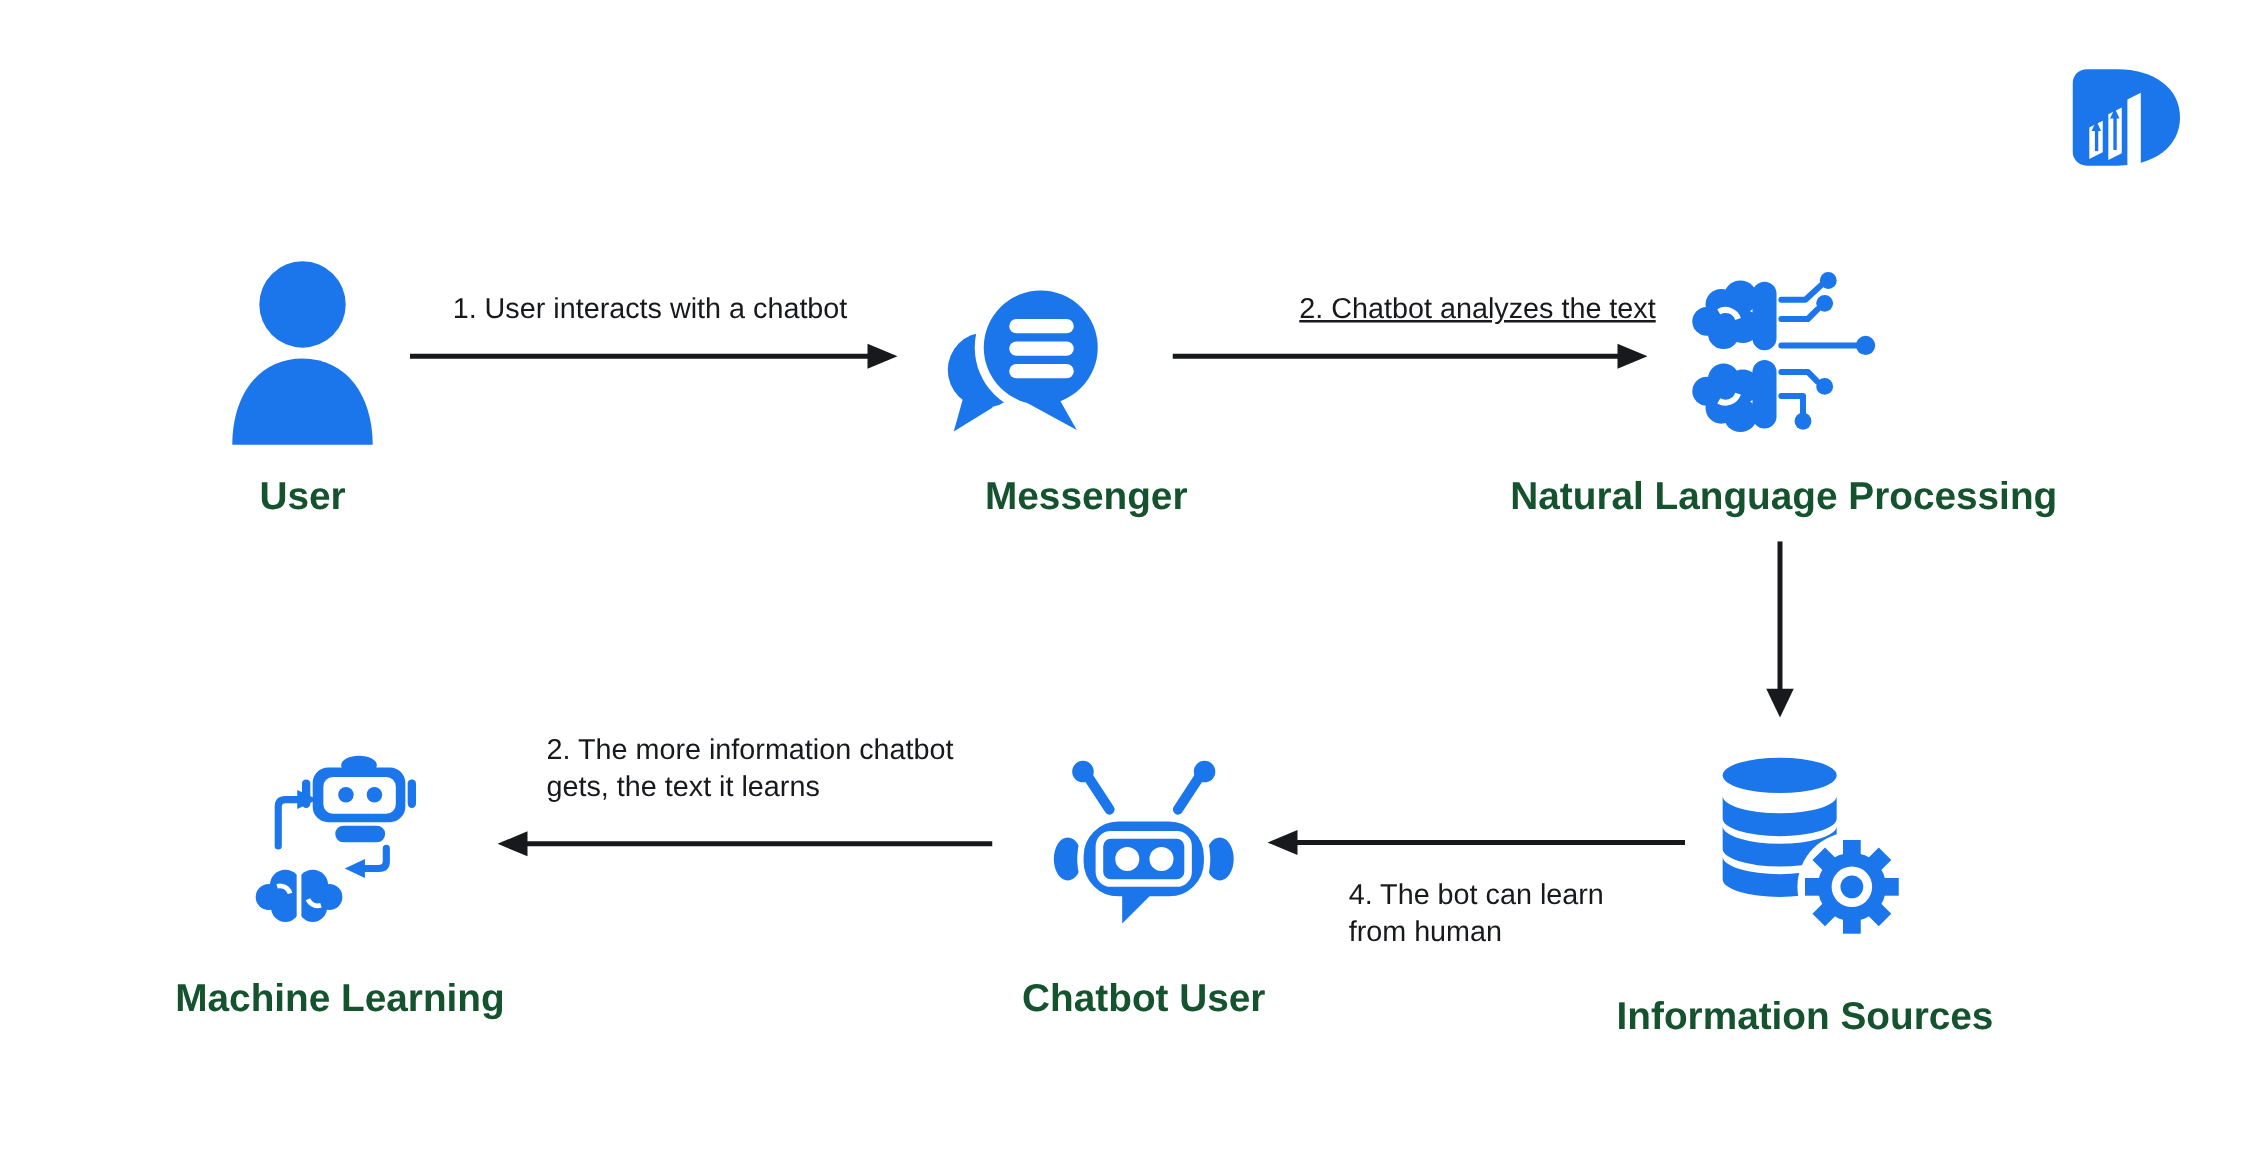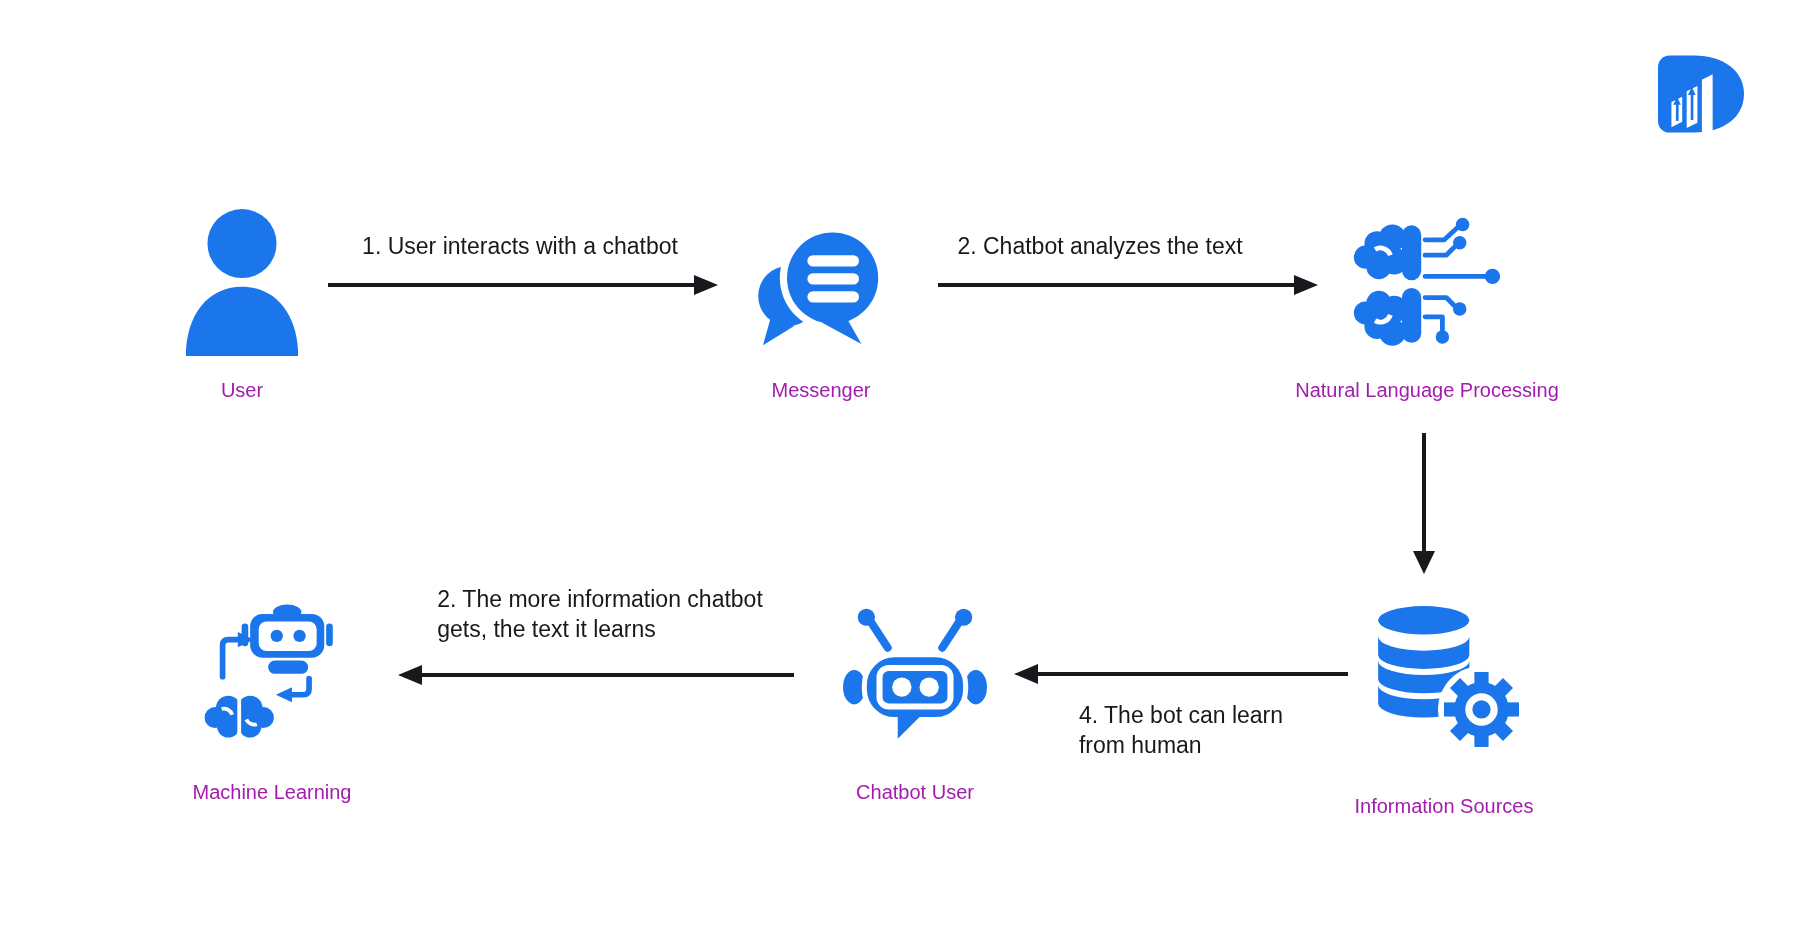--- a/index.html
+++ b/index.html
@@ -6,21 +6,21 @@
   * { box-sizing:border-box; }
   html,body { margin:0; padding:0; background:#fff; }
   .canvas {
     position:relative; width:1800px; height:941px; background:#fff;
     font-family:"Liberation Sans", sans-serif; overflow:hidden;
   }
   .icon-box { position:absolute; }
   .icon-box svg { display:block; width:100%; height:100%; }
   .node-label {
     position:absolute; transform:translateX(-50%);
-    font-weight:400; font-size:20px; color:#a21caf; white-space:nowrap;
+    font-weight:700; font-size:31px; color:#14532d; white-space:nowrap;
   }
   .step-text {
     position:absolute; transform:translateX(-50%); text-align:left;
     font-size:23px; line-height:30px; color:var(--ink); white-space:nowrap;
   }
   .arrow { position:absolute; }
   .fa { fill:var(--accent); }
   .fw { fill:#ffffff; }
   .sa { stroke:var(--accent); fill:none; }
   .sw { stroke:#ffffff; fill:none; }
@@ -66,23 +66,23 @@
       <circle class="fa" cx="26" cy="60" r="25"></circle>
       <path class="fa" d="M12,76 L5,101 L31,85 Z"></path>
       <circle class="fw" cx="63" cy="45" r="44"></circle>
       <circle class="fa" cx="63" cy="45" r="38"></circle>
       <path class="fa" d="M74,77 L87,100 L54,82 Z"></path>
       <rect class="fw" x="42" y="26" width="43" height="9.5" rx="4.75"></rect>
       <rect class="fw" x="42" y="41" width="43" height="9.5" rx="4.75"></rect>
       <rect class="fw" x="42" y="56" width="43" height="9.5" rx="4.75"></rect>
     </svg>
   </div>
-  <div class="node-label" style="left:821px;top:379px;">Messenger</div>
-
-  <div class="step-text" style="left:1100px;top:231px;">2. Chatbot analyzes the text</div>
+  <div class="node-label" style="left:869px;top:379px;">Messenger</div>
+
+  <div class="step-text" style="left:1182px;top:231px;text-decoration:underline;">2. Chatbot analyzes the text</div>
   <svg class="arrow" style="left:938px;top:270px;" width="380" height="30">
     <line class="sk" x1="0" y1="15" x2="358" y2="15" stroke-width="4"></line>
     <polygon class="fk" points="356,5 380,15 356,25"></polygon>
   </svg>
 
   <div class="icon-box" style="left:1350px;top:216px;width:154px;height:140px;">
     <svg viewBox="0 0 160 140">
       <g class="fa">
         <circle cx="44" cy="20" r="14"></circle>
           <circle cx="28" cy="26" r="13"></circle>

